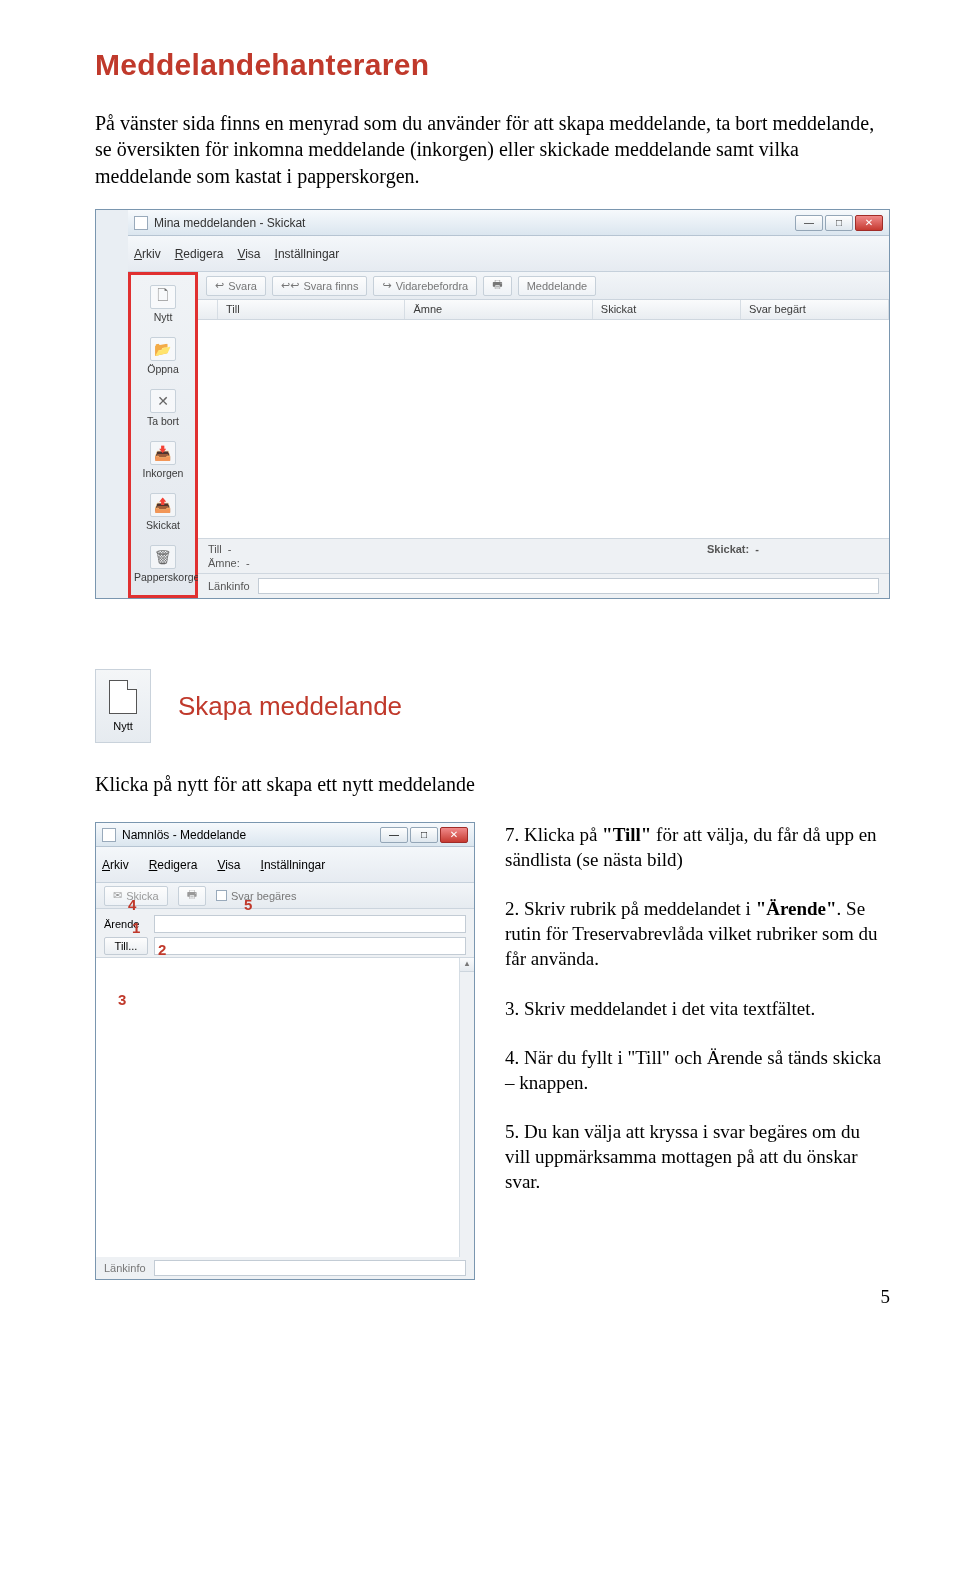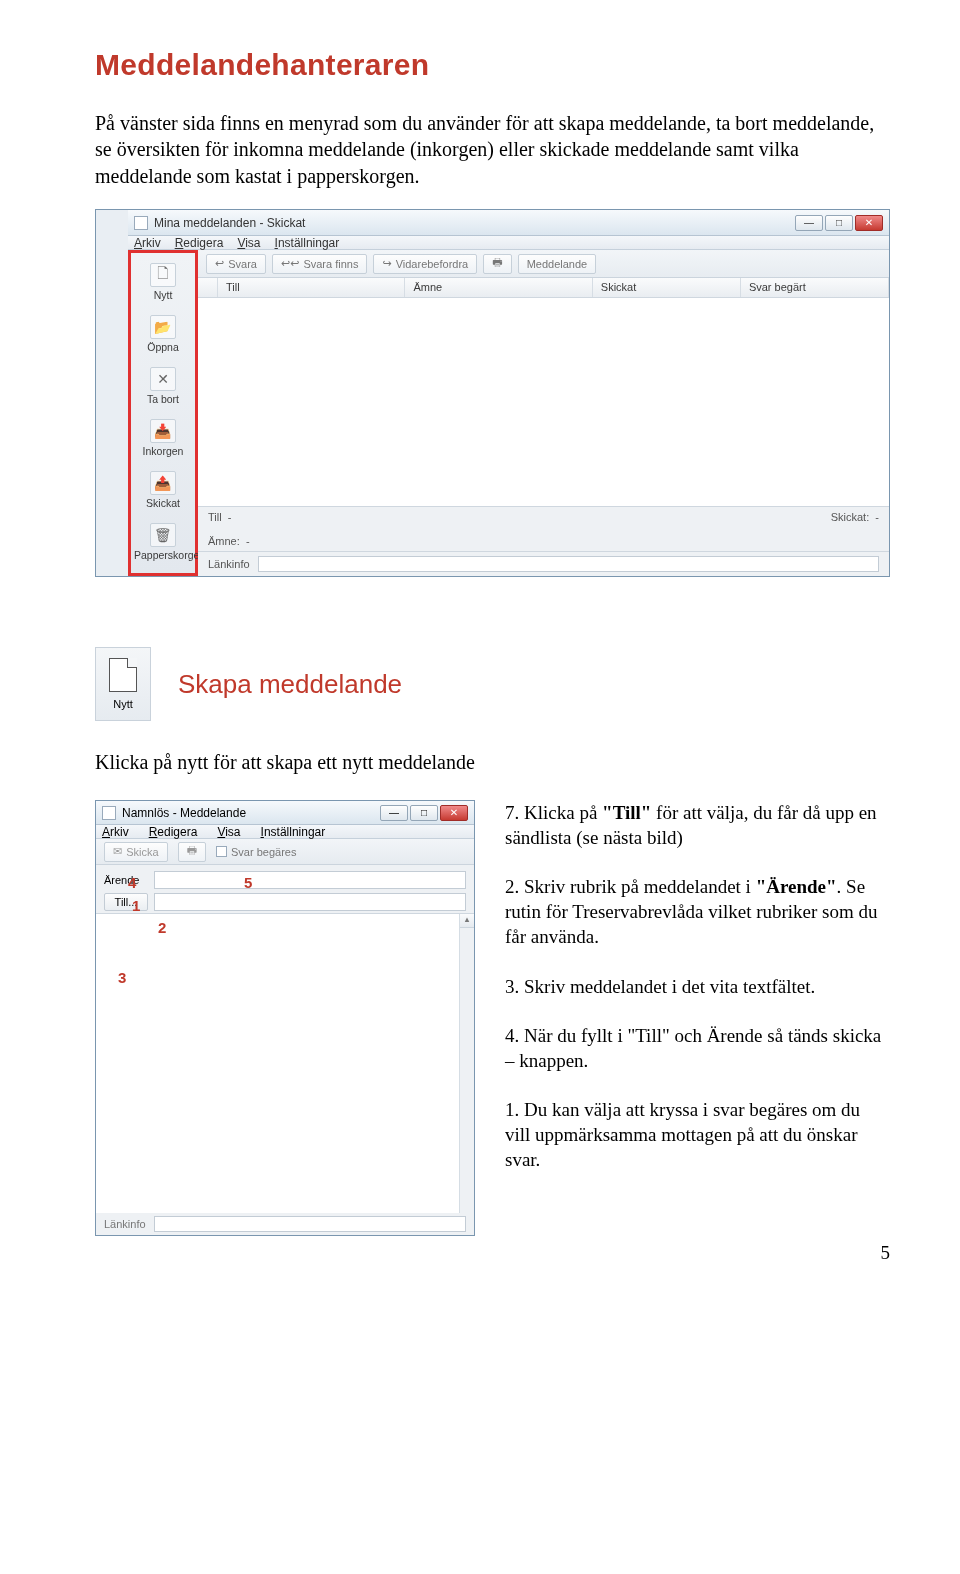--- a/index.html
+++ b/index.html
@@ -9,35 +9,35 @@
   p.body { font-size:20px; line-height:1.32; margin:0 0 20px 0; }
 
   
   .win { border:1px solid #7a96af; background:#e9eef3; font-family:Tahoma, Arial, sans-serif; font-size:12px; color:#333; position:relative; margin-top:10px;padding-left:32px; }
   .titlebar { height:26px; background:linear-gradient(#f6f9fc,#dbe6ef); border-bottom:1px solid #b6c4d2; display:flex; align-items:center; padding:0 6px; }
   .titlebar .ico { width:14px; height:14px; margin-right:6px; background:#fff; border:1px solid #9ab; }
   .titlebar .t { font-size:12px; }
   .winbtns { margin-left:auto; display:flex; gap:2px; }
   .winbtns span { width:28px; height:16px; border:1px solid #94a6b7; background:linear-gradient(#fefefe,#dfe7ee); border-radius:2px; display:flex; align-items:center; justify-content:center; font-size:10px; line-height:1; }
   .winbtns .close { background:linear-gradient(#f08a8a,#c63a31); border-color:#a02c28; color:#fff; }
-  .menubar { height:14px; background:linear-gradient(#f4f7fa,#e6ebf1); border-bottom:1px solid #c5d0db; display:flex; align-items:center; padding:0 6px; gap:14px; }
+  .menubar { height:36px; background:linear-gradient(#f4f7fa,#e6ebf1); border-bottom:1px solid #c5d0db; display:flex; align-items:center; padding:0 6px; gap:14px; }
   .menubar span { font-size:12px; }
   .menubar u { text-decoration:underline; }
   .win-body { display:flex; }
   .sidetool { width:70px; background:linear-gradient(#f0f3f6,#e3e8ee); border-right:1px solid #c9d2db; padding:4px 3px; border:3px solid #e03030; }
   .sideitem { text-align:center; padding:6px 0 8px; font-size:10.5px; color:#3a3a3a; }
   .sideitem .ic { width:26px; height:24px; margin:0 auto 2px; display:flex; align-items:center; justify-content:center; background:rgba(255,255,255,0.55); border:1px solid #c7d1da; font-size:14px; color:#666; border-radius:2px;}
   .rightpane { flex:1; background:#fff; display:flex; flex-direction:column; }
   .toprow { height:28px; background:linear-gradient(#f2f5f8,#e7ecf1); border-bottom:1px solid #cbd4dd; display:flex; align-items:center; gap:6px; padding:0 8px; }
   .tbtn { height:20px; padding:0 8px; background:linear-gradient(#fdfdfd,#eef2f6); border:1px solid #c6d0d9; border-radius:2px; display:flex; align-items:center; gap:4px; font-size:11px; color:#777; }
   .listhdr { height:20px; background:linear-gradient(#fafbfc,#e9edf1); border-bottom:1px solid #cfd7df; display:flex; font-size:11px; color:#3a3a3a; }
   .listhdr span { padding:3px 8px; border-right:1px solid #d6dde4; }
   .listarea { flex:1; background:#fff; min-height:200px; }
   .detail { background:#eef1f4; border-top:1px solid #cfd7df; padding:4px 10px; font-size:11px; color:#555; display:flex; gap:40px; }
-  .detail .col { display:flex; flex-direction:column; gap:12px; }
+  .detail .col { display:flex; flex-direction:column; gap:2px; }
   .linkrow { background:#eef1f4; border-top:1px solid #cfd7df; padding:4px 10px; font-size:11px; color:#555; display:flex; align-items:center; gap:8px; }
   .status { height:20px; background:linear-gradient(#f1f4f7,#e5eaef); border-top:1px solid #c9d2db; font-size:11px; color:#444; padding:3px 8px; }
 
   
   .nyttblock { display:flex; align-items:center; gap:24px; margin-top:70px; }
   .nytticn { width:56px; height:74px; border:1px solid #c9d2db; background:linear-gradient(#f4f6f8,#e6ebf0); display:flex; flex-direction:column; align-items:center; justify-content:center; font-size:11px; padding:6px; font-family:Tahoma,Arial,sans-serif;}
   .nytticn .pg { width:28px; height:34px; border:1.5px solid #555; background:#fff; position:relative; }
   .nytticn .pg::before { content:""; position:absolute; right:-1px; top:-1px; width:9px; height:9px; background:#f4f6f8; border-left:1.5px solid #555; border-bottom:1.5px solid #555; }
   h2.sub { color:#c0392b; font-size:26px; font-weight:normal; margin:3px; font-family: Arial, sans-serif; }
 
@@ -130,21 +130,21 @@
         <span style="flex:1.3">Ämne</span>
         <span style="flex:1">Skickat</span>
         <span style="flex:1">Svar begärt</span>
       </div>
       <div class="listarea"></div>
       <div class="detail">
         <div class="col">
           <span><span>Till</span>&nbsp;&nbsp;<span>-</span></span>
           <span><span>Ämne:</span>&nbsp;&nbsp;<span>-</span></span>
         </div>
-        <div class="col" style="margin-left:auto; ">
+        <div class="col" style="margin-left:auto; margin-right:120px;font-weight:bold;">
           <span><span>Skickat:</span>&nbsp;&nbsp;<span>-</span></span>
         </div>
       </div>
       <div class="linkrow">
         <span>Länkinfo</span>
         <span style="flex:1; height:16px; background:#fff; border:1px solid #c3ccd5;"></span>
       </div>
     </div>
   </div>
 </div>
@@ -215,19 +215,19 @@
     <span class="annot" style="left:36px; top:96px;">1</span>
     <span class="annot" style="left:62px; top:118px;">2</span>
     <span class="annot" style="left:22px; top:168px;">3</span>
   </div>
 
   <div class="steps">
     <p><span>7. Klicka på </span><b>"Till"</b><span> för att välja, du får då upp en sändlista (se nästa bild)</span></p>
     <p><span>2. Skriv rubrik på meddelandet i </span><b>"Ärende"</b><span>. Se rutin för Treservabrevlåda vilket rubriker som du får använda.</span></p>
     <p>3. Skriv meddelandet i det vita textfältet.</p>
     <p>4. När du fyllt i "Till" och Ärende så tänds skicka – knappen.</p>
-    <p>1. Du kan välja att kryssa i svar begäres om du vill uppmärksamma mottagen på att du önskar svar.</p>
+    <p>5. Du kan välja att kryssa i svar begäres om du vill uppmärksamma mottagen på att du önskar svar.</p>
   </div>
 </div>
 
 <div class="pgnum">5</div>
 
 </div>
 
 </body></html>

